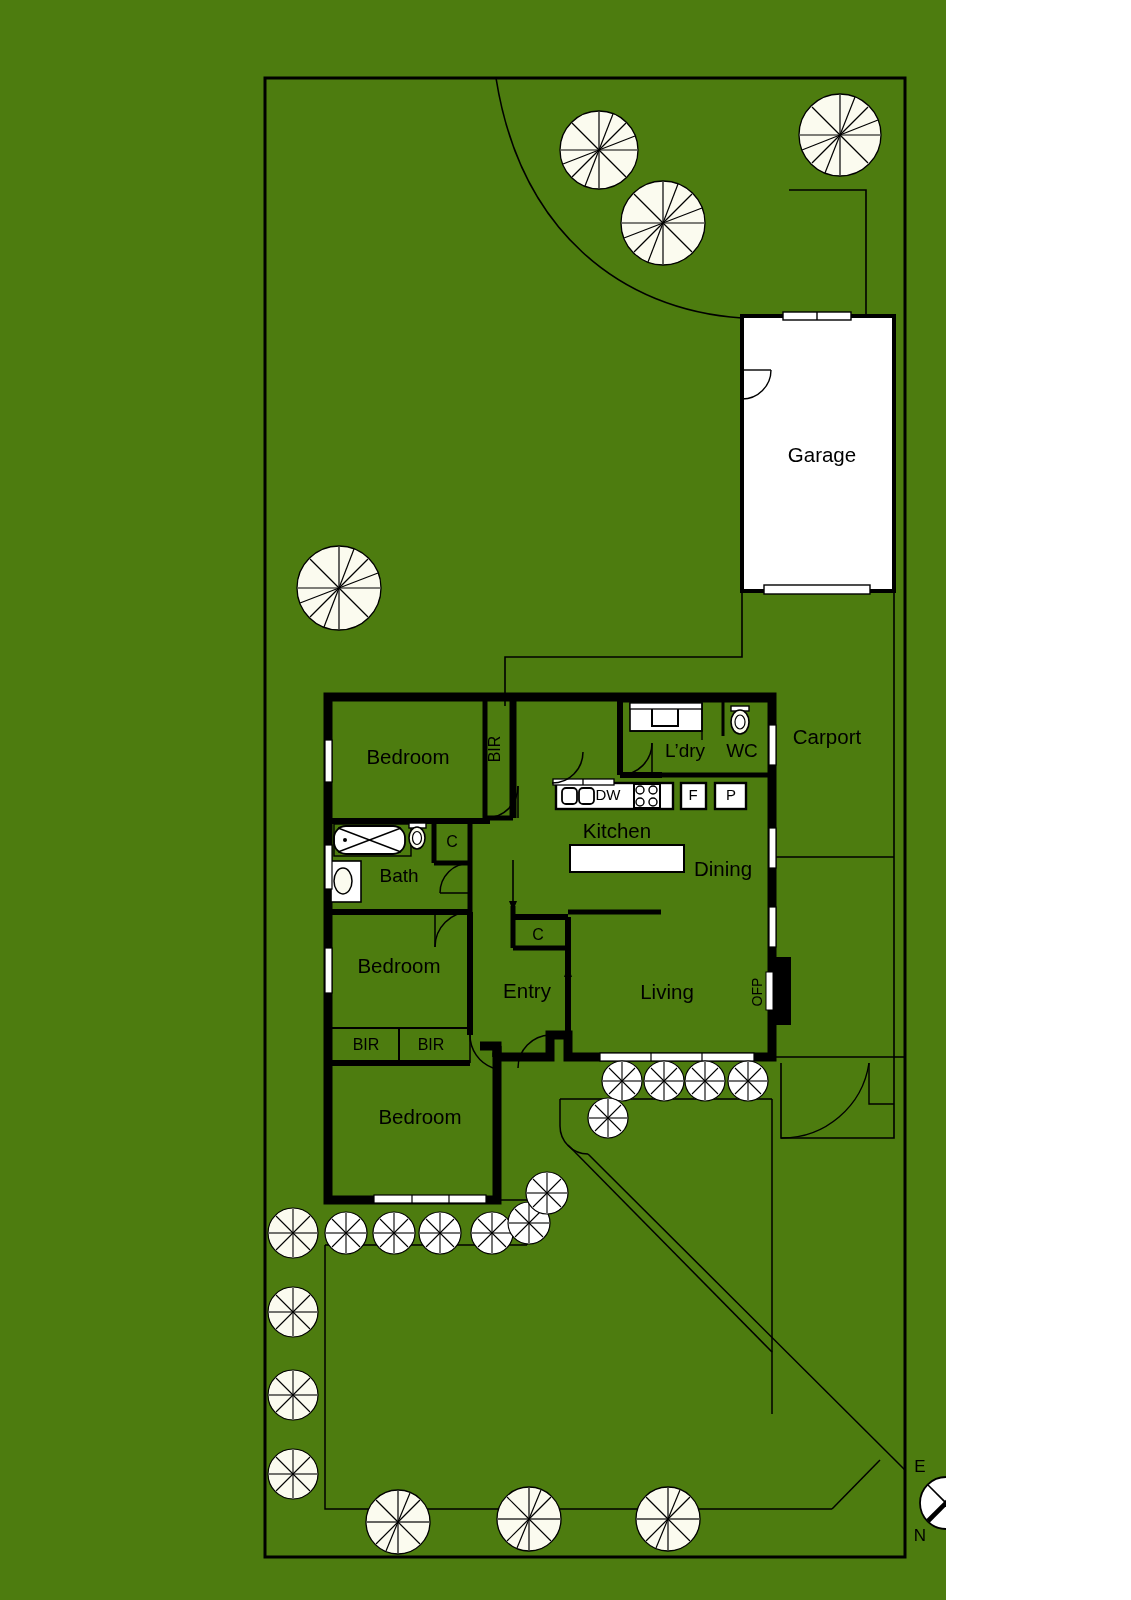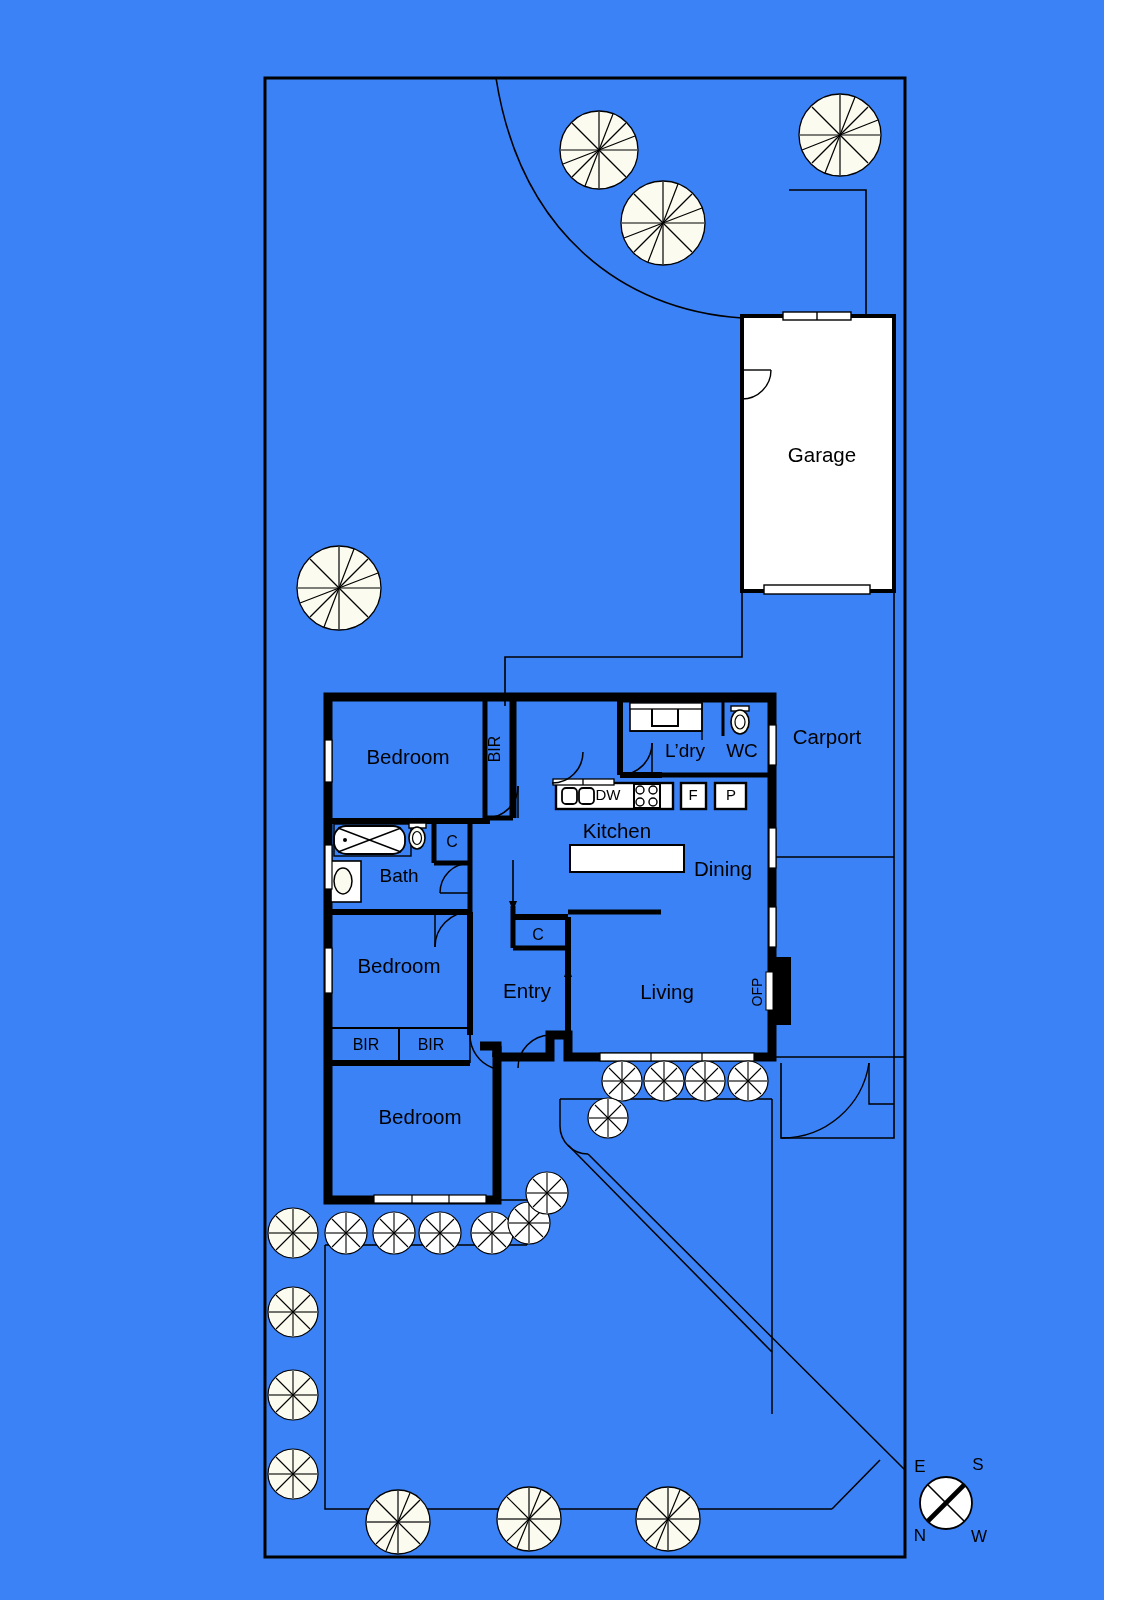--- a/index.html
+++ b/index.html
@@ -1,17 +1,17 @@
 <!DOCTYPE html>
 <html><head>
 <meta charset="utf-8">
 <style>
   html,body{margin:0;padding:0;background:#ffffff;}
   body{font-family:"Liberation Sans",sans-serif;}
-  #stage{position:relative;width:1104px;height:1600px;background:#3b82f6;overflow:hidden;}
+  #stage{position:relative;width:946px;height:1600px;background:#4d7c0f;overflow:hidden;}
   #plan{position:absolute;left:0;top:0;width:1131px;height:1600px;}
   .rlabel{font-family:"Liberation Sans",sans-serif;}
 </style>
 </head>
 <body>
 
 <div id="stage">
 
   <svg id="plan" viewBox="0 0 1131 1600">
 

